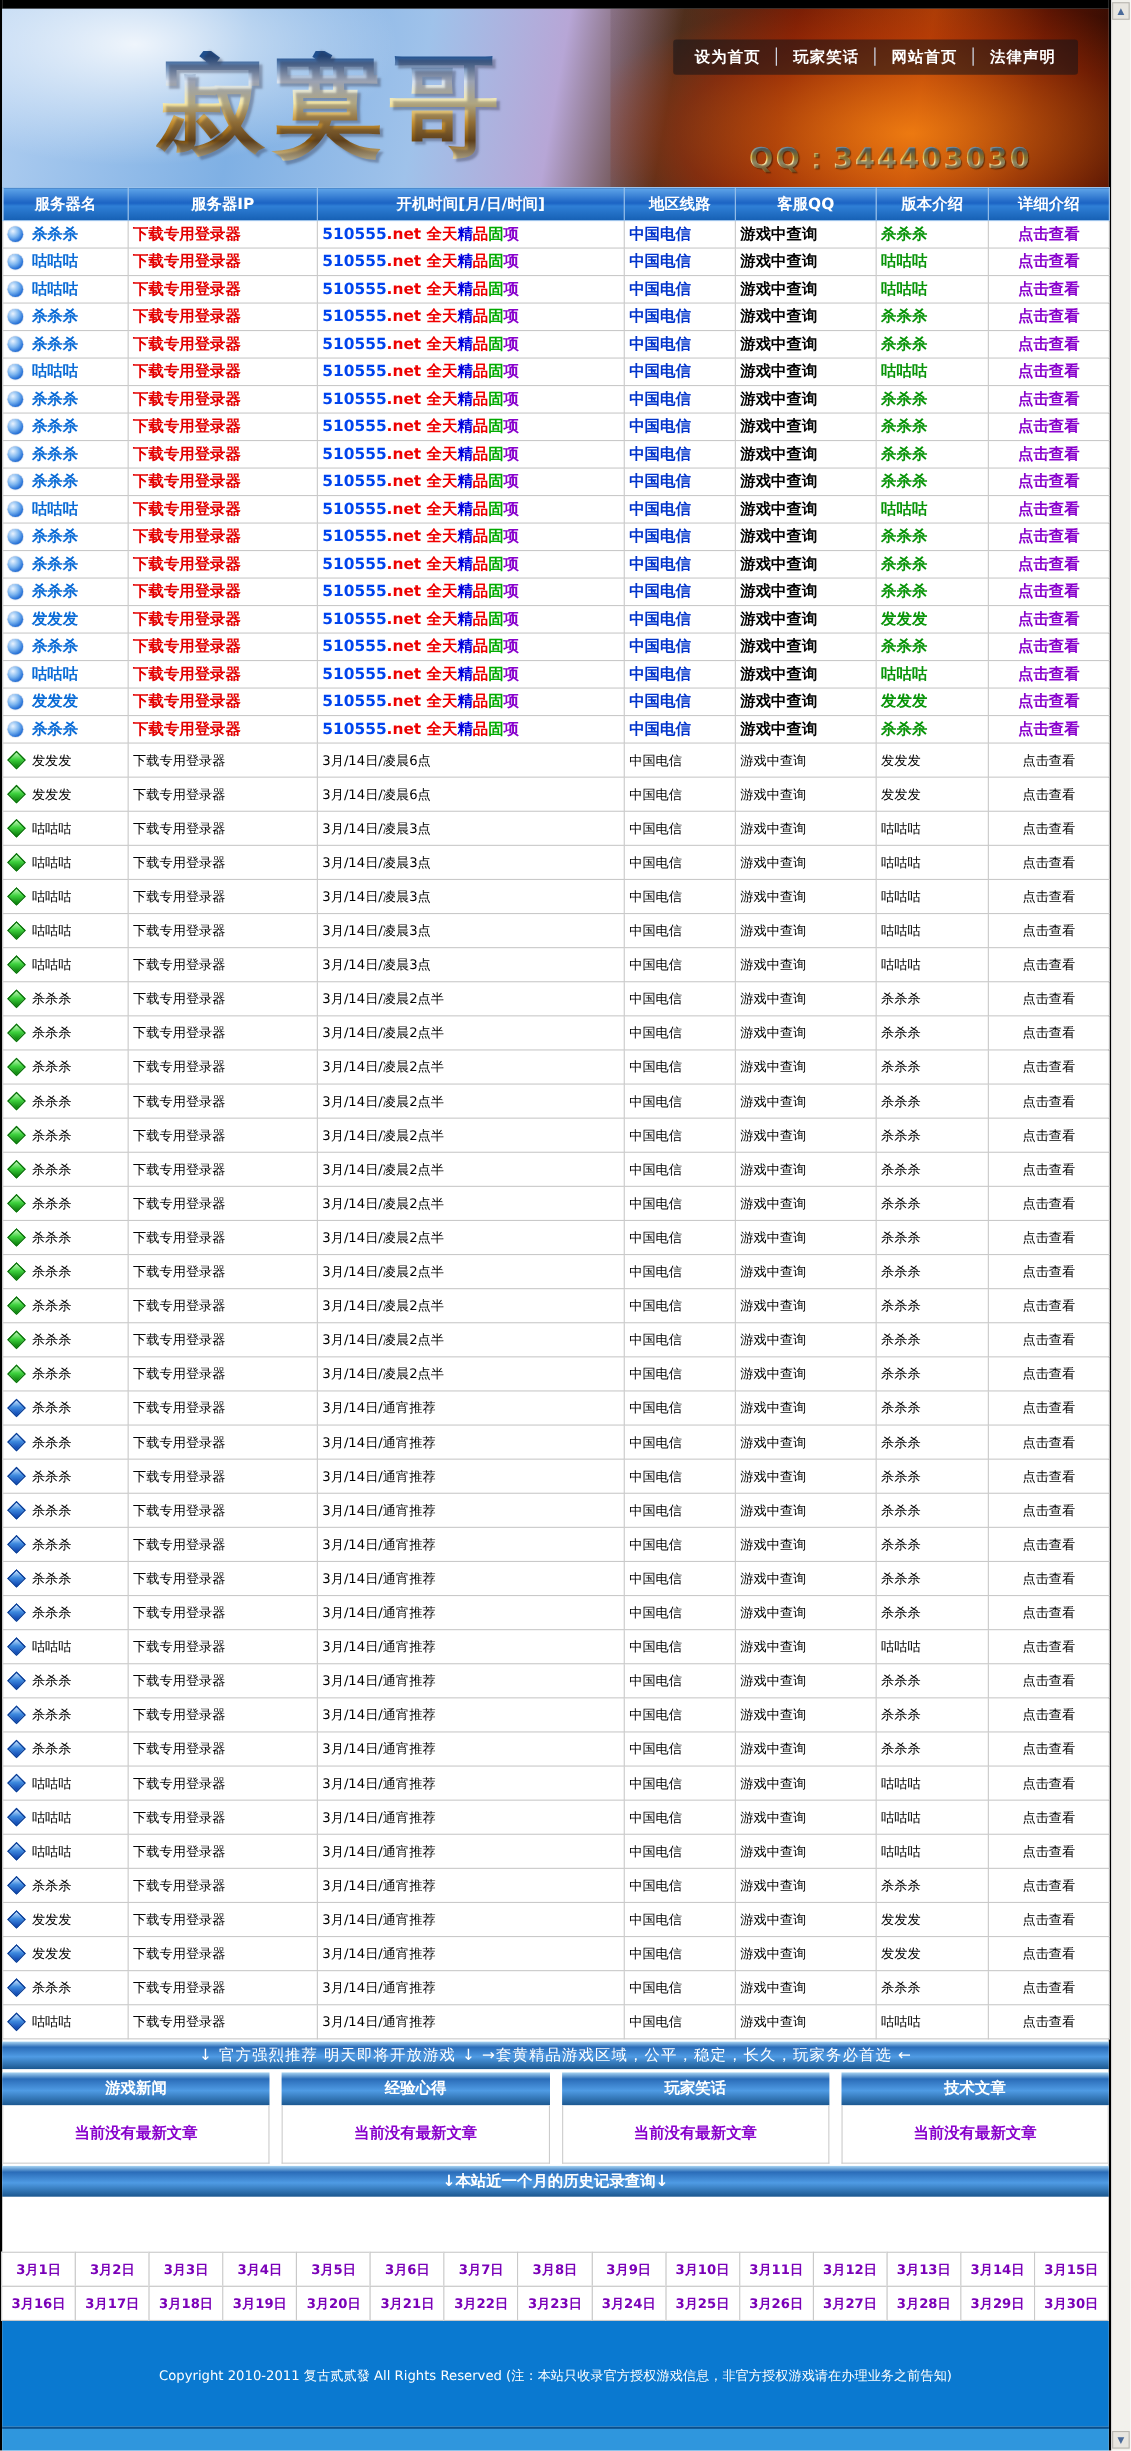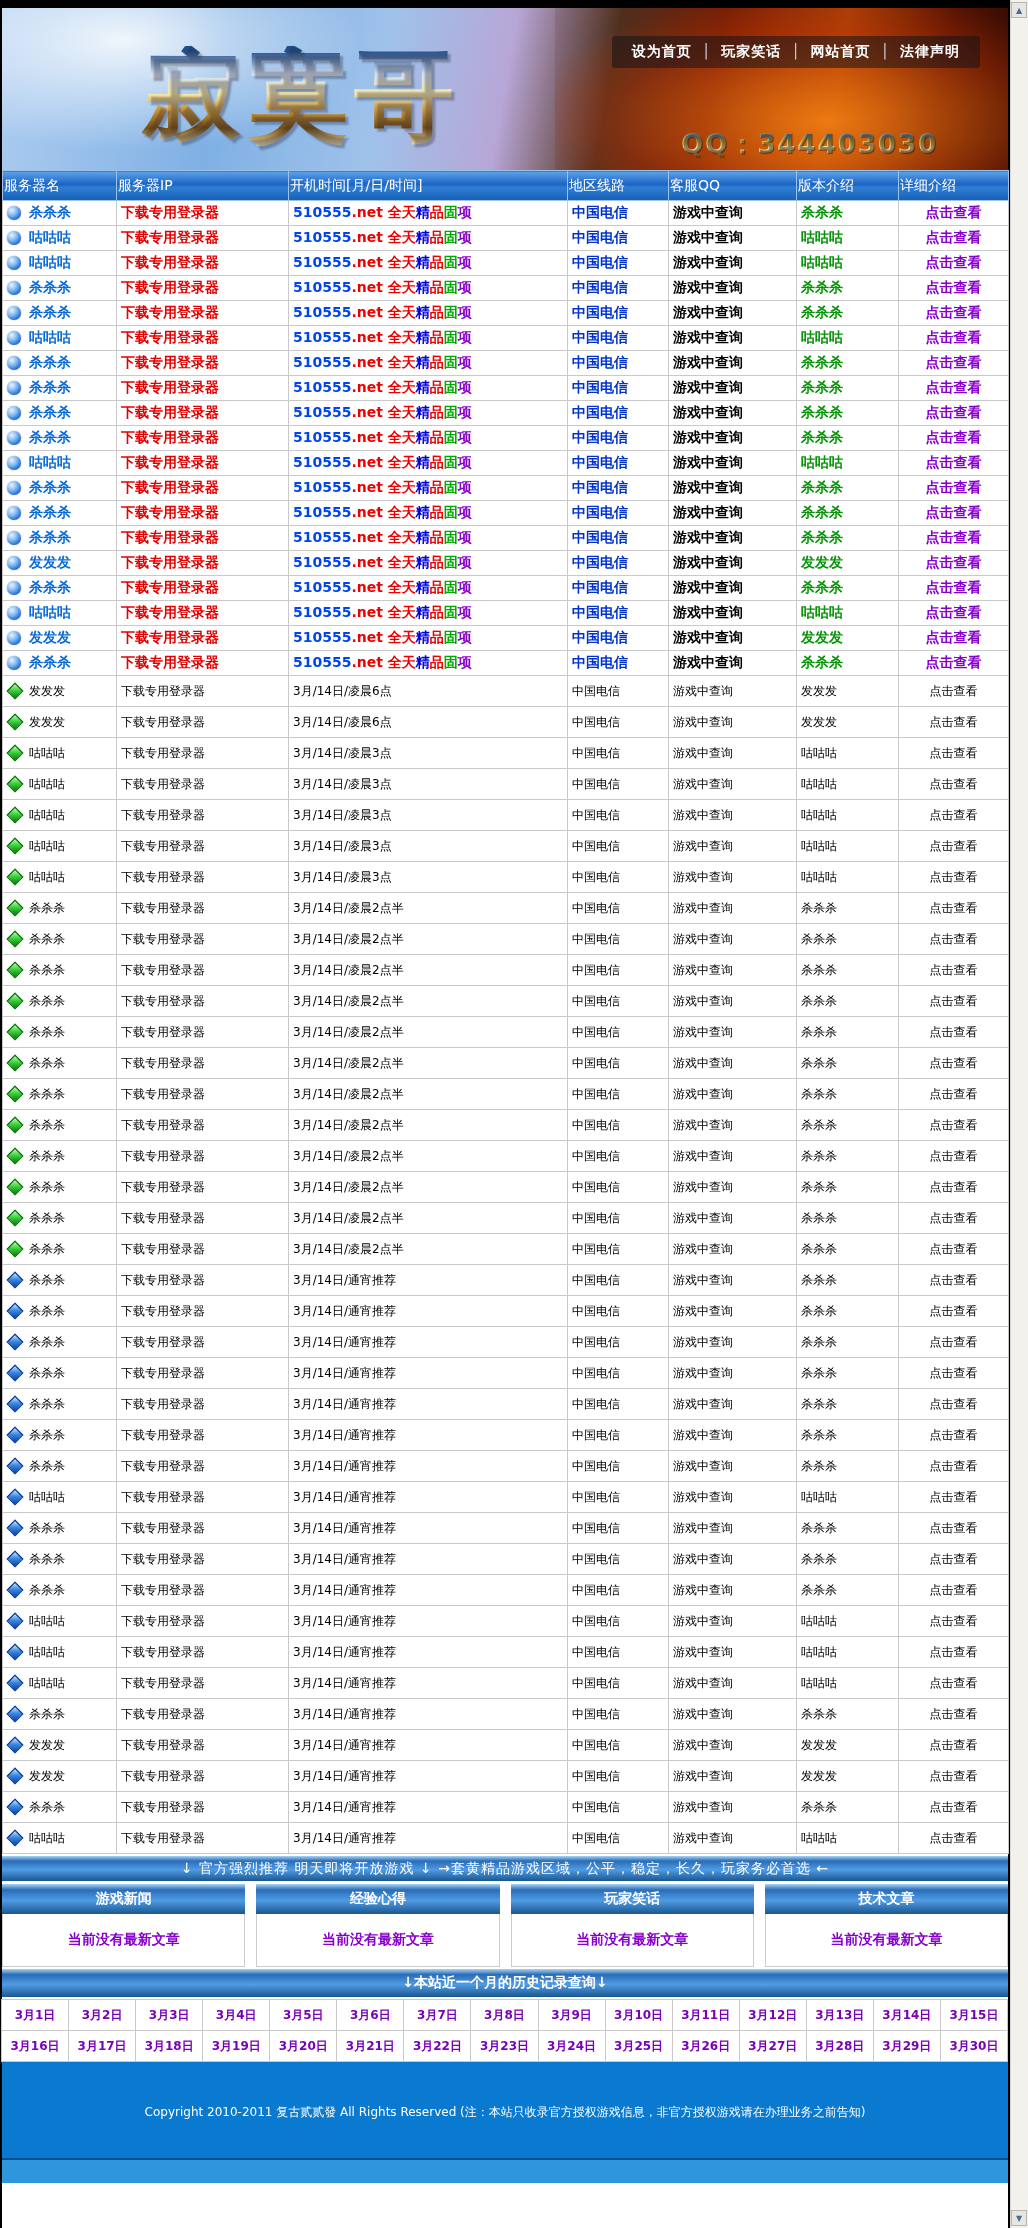--- a/index.html
+++ b/index.html
@@ -19,21 +19,21 @@
   .nav-sep{color:#cfd6e4;padding:0 4px;font-weight:normal;}
   .banner-title{position:absolute;left:140px;top:38px;z-index:2;font-size:100px;font-weight:bold;letter-spacing:6px;line-height:1;
     background:linear-gradient(#20508f 5%,#d9e4f2 28%,#f7e9a8 48%,#c89335 65%,#7a4d0c 82%,#f4e6b0 100%);
     -webkit-background-clip:text;background-clip:text;color:transparent;
     text-shadow:3px 3px 2px rgba(40,40,60,.35);}
   .banner-qq{position:absolute;right:70px;bottom:8px;z-index:3;font-size:26px;font-weight:bold;letter-spacing:2px;
     background:linear-gradient(#3f7fd0 10%,#f2c44a 45%,#fff3b8 60%,#b96a10 90%);
     -webkit-background-clip:text;background-clip:text;color:transparent;text-shadow:1px 1px 1px rgba(0,0,0,.45);}
   
   table.servers{width:1006px;border-collapse:collapse;table-layout:fixed;}
-  table.servers th{height:27px;color:#fff;font-size:14px;font-weight:normal;text-align:left;
+  table.servers th{height:27px;color:#fff;font-size:14px;font-weight:bold;text-align:center;
     background:linear-gradient(#5da3e8 0%,#1b63c4 45%,#2f7fd6 55%,#16繁0 100%);
     background:linear-gradient(#5da3e8 0%,#1b63c4 45%,#2f7fd6 55%,#1660b4 100%);
     border:1px solid #9cc2ea;}
   table.servers td{border:1px solid #c9c9c9;background:#fff;overflow:hidden;white-space:nowrap;padding:0 4px;vertical-align:middle;}
   tr.vip-row td{height:24px;font-size:14px;font-weight:bold;}
   tr.normal-row td{height:30px;font-size:12px;font-weight:normal;color:#000;}
   .cell-name{display:flex;align-items:center;gap:8px;}
   .vip-name{color:#0a6bd6;cursor:pointer;}
   .normal-name{color:#000;cursor:pointer;}
   .vip-ip{color:#e30000;}
@@ -57,21 +57,21 @@
   .news-head{height:30px;display:flex;align-items:center;justify-content:center;color:#fff;font-size:14px;font-weight:bold;
     background:linear-gradient(#a8d4f2 0%,#2a6cb8 20%,#4f9be4 55%,#1b578f 100%);}
   .news-body{height:52px;border:1px solid #ccc;border-top:none;display:flex;align-items:center;justify-content:center;
     color:#8800cc;font-size:14px;font-weight:bold;background:#fff;}
   .history-bar{height:28px;margin-top:2px;display:flex;align-items:center;justify-content:center;color:#fff;font-size:14px;font-weight:bold;
     background:linear-gradient(#a8d4f2 0%,#2a6cb8 20%,#4f9be4 55%,#1b578f 100%);}
   
   .calendar{margin-top:2px;}
   .cal-row{display:flex;}
   .cal-cell{flex:1;height:30px;border:1px solid #c9c9c9;margin-left:-1px;display:flex;align-items:center;justify-content:center;
-    color:#7a00b8;font-size:12px;font-weight:bold;background:#fff;cursor:pointer;}
+    color:#7a00b8;font-size:12px;font-weight:bold;background:#fff;cursor:pointer;margin-top:48px;}
   .cal-row + .cal-row .cal-cell{margin-top:-1px;}
   
   .links-bar{height:26px;margin-top:2px;display:flex;align-items:center;justify-content:space-around;
     background:linear-gradient(#a8d4f2 0%,#2a6cb8 20%,#4f9be4 55%,#123f6e 100%);}
   .links-bar span{color:#ffff00;font-size:14px;font-weight:bold;cursor:pointer;}
   
   .footer{height:96px;background:#0a79d0;color:#fff;text-align:center;padding-top:42px;box-sizing:border-box;}
   .footer div{font-size:12px;line-height:17px;}
   .bottom-band{height:23px;background:#2f96dd;border-top:2px solid #0b4f8c;}
   

